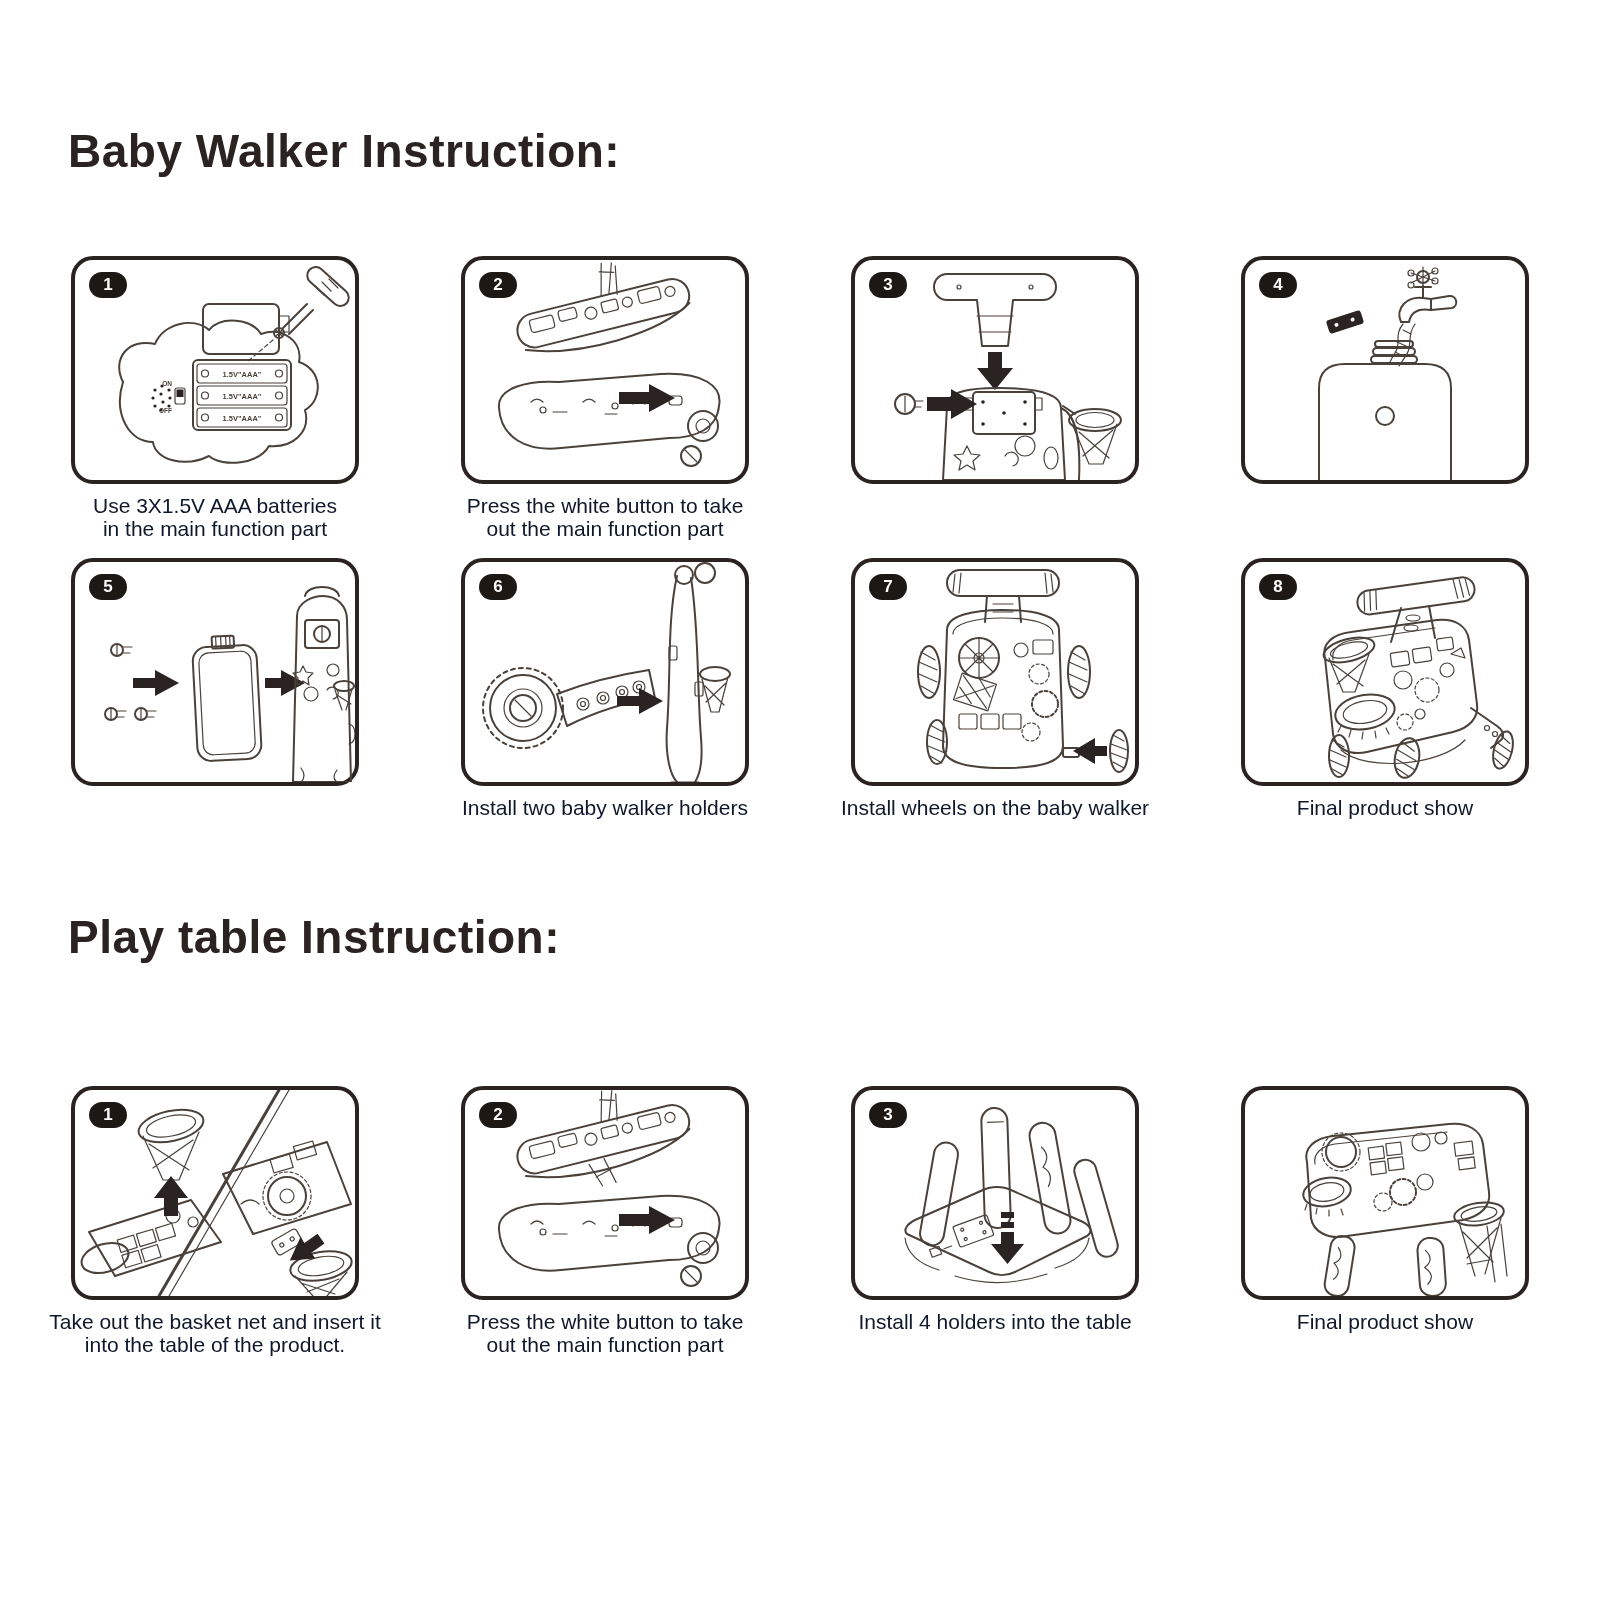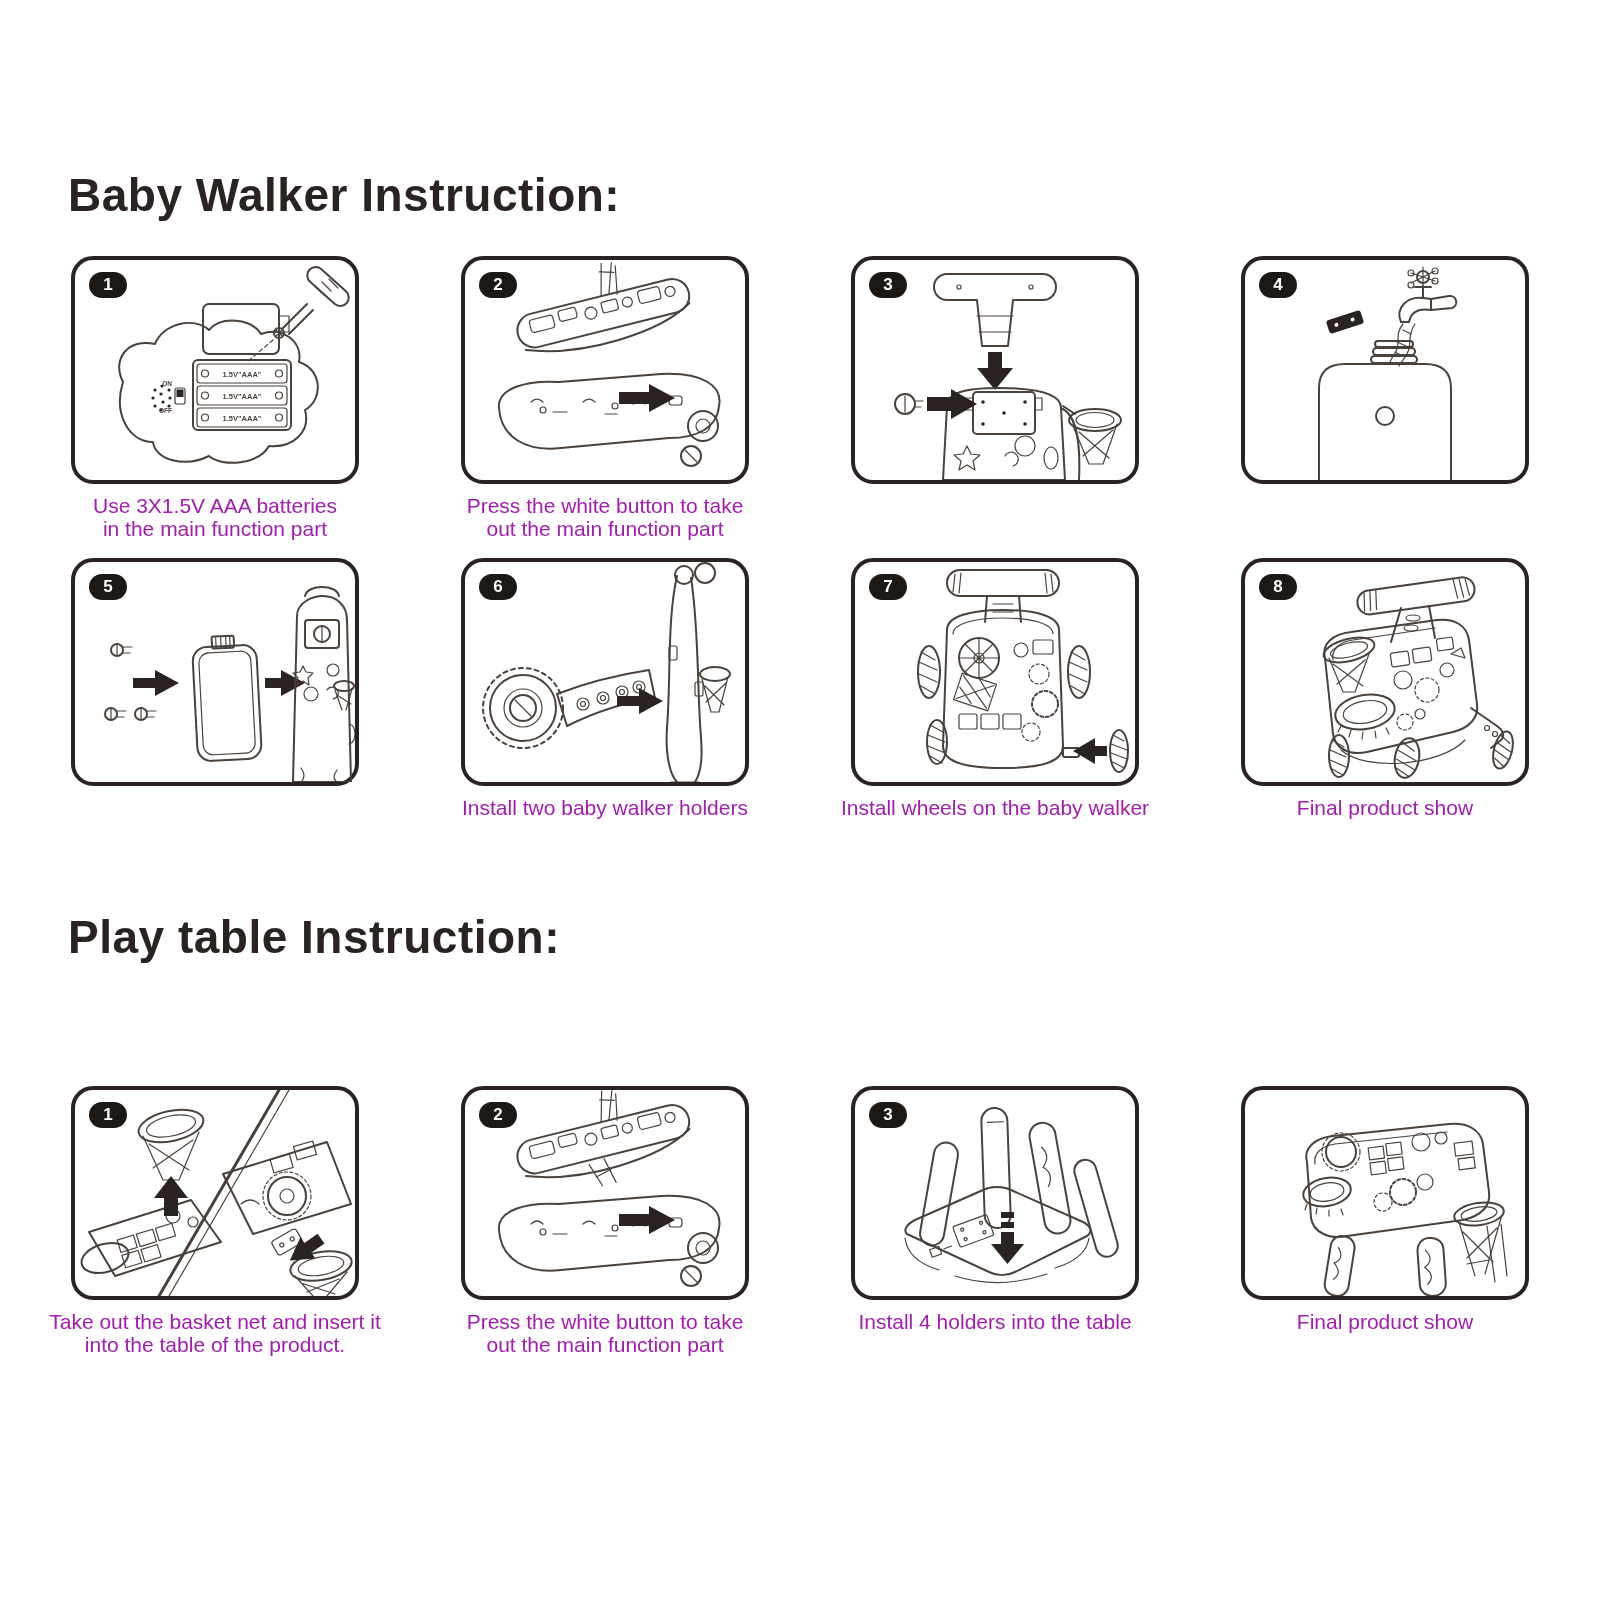--- a/index.html
+++ b/index.html
@@ -4,40 +4,40 @@
 <style>
   html,body{margin:0;padding:0;}
   body{
     width:1600px;height:1600px;position:relative;background:#ffffff;
     font-family:"Liberation Sans",sans-serif;color:#2b2321;overflow:hidden;
   }
   .title{
     position:absolute;left:68px;margin:0;font-size:46px;font-weight:700;
     letter-spacing:0.5px;color:#2b2321;white-space:nowrap;
   }
-  #title-walker{top:124px;margin-top:44px;}
+  #title-walker{top:124px;}
   #title-table{top:910px;}
   .row{position:absolute;left:20px;display:grid;grid-template-columns:repeat(4,390px);}
   #row-walker-1{top:256px;}
   #row-walker-2{top:558px;}
   #row-table-1{top:1086px;}
   .cell{display:flex;flex-direction:column;align-items:center;}
   .panel{
     width:288px;height:228px;box-sizing:border-box;background:#fff;
     border:4px solid #2b2321;border-radius:22px;position:relative;
   }
   .panel.short{height:214px;}
   .badge{
     position:absolute;top:12px;left:14px;min-width:38px;height:26px;padding:0 6px;
     background:#1d1814;border-radius:13px;color:#ffffff;font-size:17px;font-weight:700;
     display:flex;align-items:center;justify-content:center;z-index:2;box-sizing:border-box;
   }
   .art{position:absolute;left:0;top:0;width:100%;height:100%;}
   .caption{
-    margin-top:11px;text-align:center;font-size:21px;line-height:22.5px;color:#a21caf;
+    margin-top:11px;text-align:center;font-size:21px;line-height:22.5px;color:#0f172a;
   }
   .mw260{max-width:260px}.mw310{max-width:310px}.mw320{max-width:320px}
   .mw358{max-width:358px}.mw390{max-width:390px}
   
   .ln{fill:none;stroke:#4a413b;stroke-width:2;stroke-linecap:round;stroke-linejoin:round;}
   .tn{stroke-width:1.2;}
   .ds{stroke-dasharray:3 2.5;}
   .ft{fill:#2b2321;stroke:none;}
   .wt{fill:#ffffff;stroke:none;}
   .svgtxt{font-family:"Liberation Sans",sans-serif;font-size:7.5px;font-weight:700;fill:#4a413b;}

